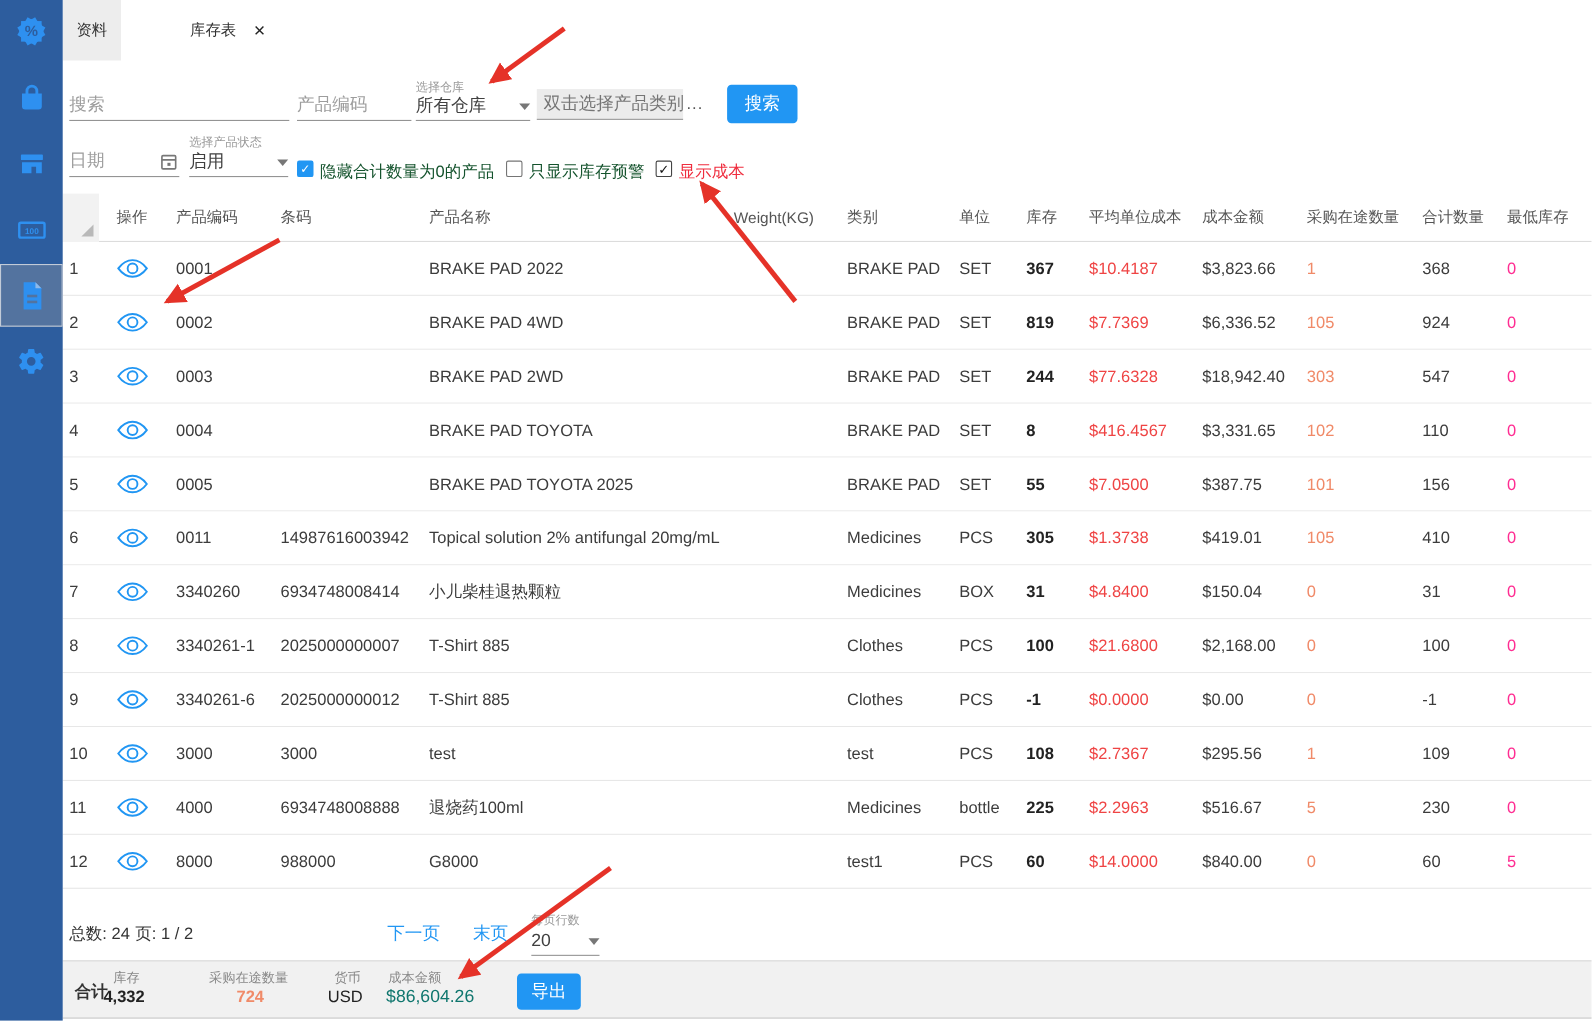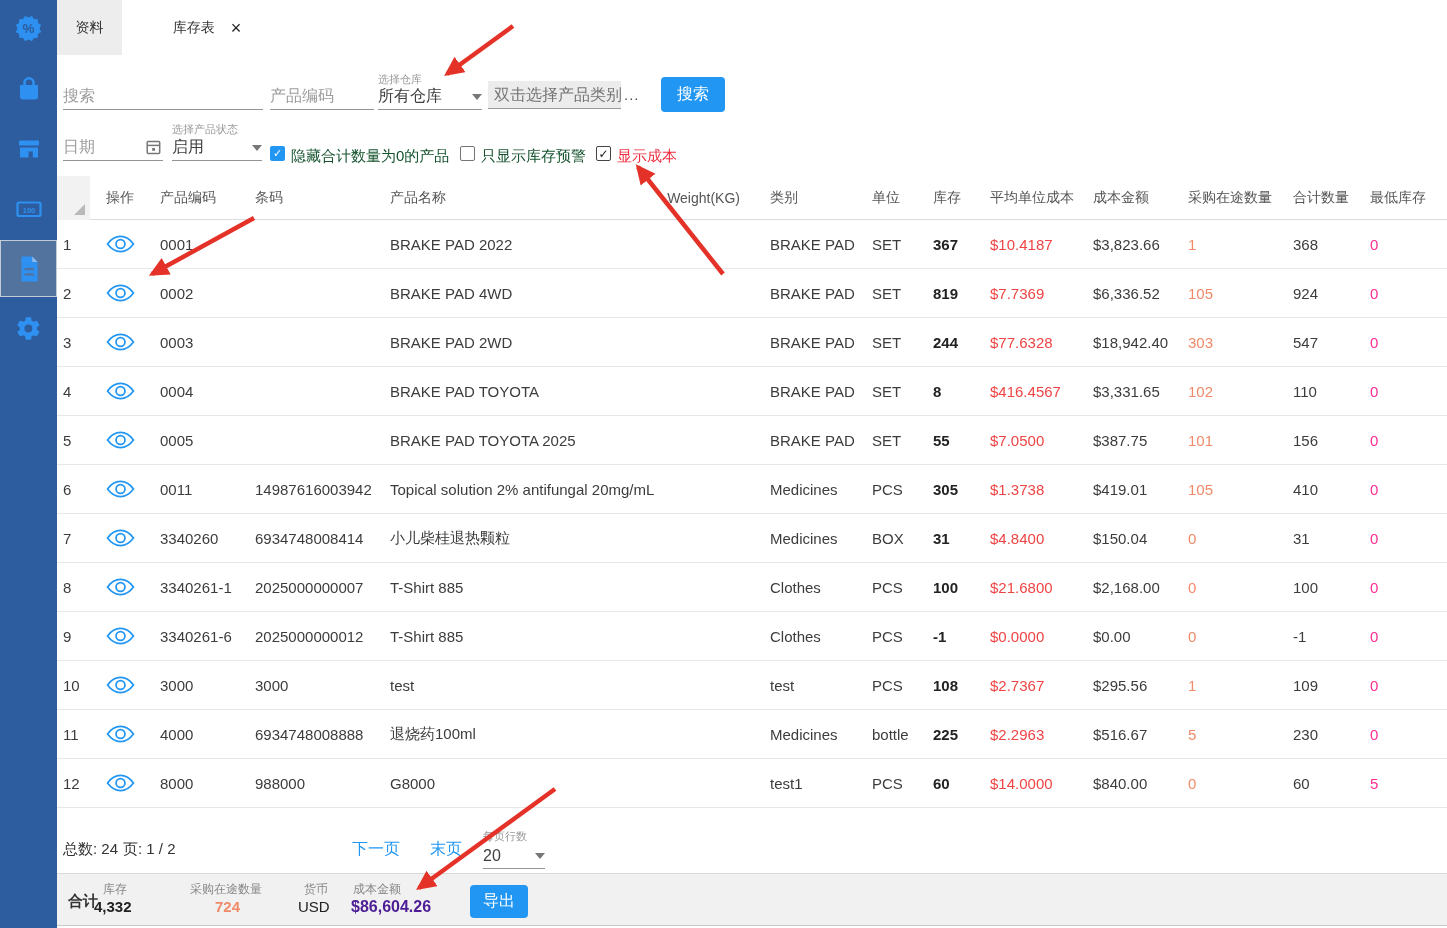--- a/index.html
+++ b/index.html
@@ -9,21 +9,21 @@
 
   
   .sidebar { position:absolute; left:0; top:0; width:57px; height:928px; background:#2d5d9e; z-index:5; }
   .side-item { position:absolute; left:0; width:57px; height:57px; display:flex; align-items:center; justify-content:center; cursor:pointer; }
   .side-item.active { background:#53739f; border:1px solid #c2cbd8; }
   .side-item svg { display:block; }
 
   
   .tabbar { position:absolute; left:57px; top:0; right:0; height:55px; background:#fff; }
   .tab { position:absolute; top:0; height:55px; display:flex; align-items:center; justify-content:center; font-size:14px; color:#333; cursor:pointer; }
-  .tab.inactive { left:0; width:65px; background:#ededed; }
+  .tab.inactive { left:0; width:53px; background:#ededed; }
   .tab.active { left:65px; width:170px; background:#fff; gap:16px; }
   .tab-close { font-size:18px; color:#222; line-height:1; cursor:pointer; }
 
   
   .u-input { border:none; border-bottom:1px solid #949494; background:transparent; outline:none; font-size:16px; color:#333;
              font-family:inherit; position:absolute; height:28px; }
   .u-input::placeholder { color:#9d9d9d; opacity:1; }
   .mini-label { position:absolute; font-size:11px; color:#999; }
   .sel { position:absolute; border-bottom:1px solid #949494; height:26px; display:flex; align-items:center; justify-content:space-between; cursor:pointer; }
   .sel .sel-value { font-size:16px; color:#404040; }
@@ -71,21 +71,21 @@
   
   .pg-text { position:absolute; top:840px; font-size:15px; color:#333; }
   .pg-link { position:absolute; top:839px; font-size:16px; color:#2196f3; cursor:pointer;font-family:Liberation Mono, monospace; }
 
   
   .sumbar { position:absolute; left:57px; top:873px; right:0; height:53px; background:#f1f1f1; border-top:1px solid #d9d9d9; border-bottom:1px solid #c9c9c9; }
   .sum-label { position:absolute; top:7px; font-size:12px; color:#888; }
   .sum-value { position:absolute; top:24px; font-size:15px; color:#222; }
   .sum-value.bold { font-weight:bold; }
   .sum-value.orange { color:#f08a68; font-weight:bold; }
-  .sum-value.red { color:#4c1d95; font-weight:bold; font-size:16px; }
+  .sum-value.red { color:#0f766e; font-weight:normal; font-size:16px; }
 
   .annot { position:absolute; inset:0; z-index:60; pointer-events:none; }
 </style>
 </head>
 <body>
 
 <div class="page">
 
   <div class="sidebar">
     <div class="side-item" style="top:0;">

